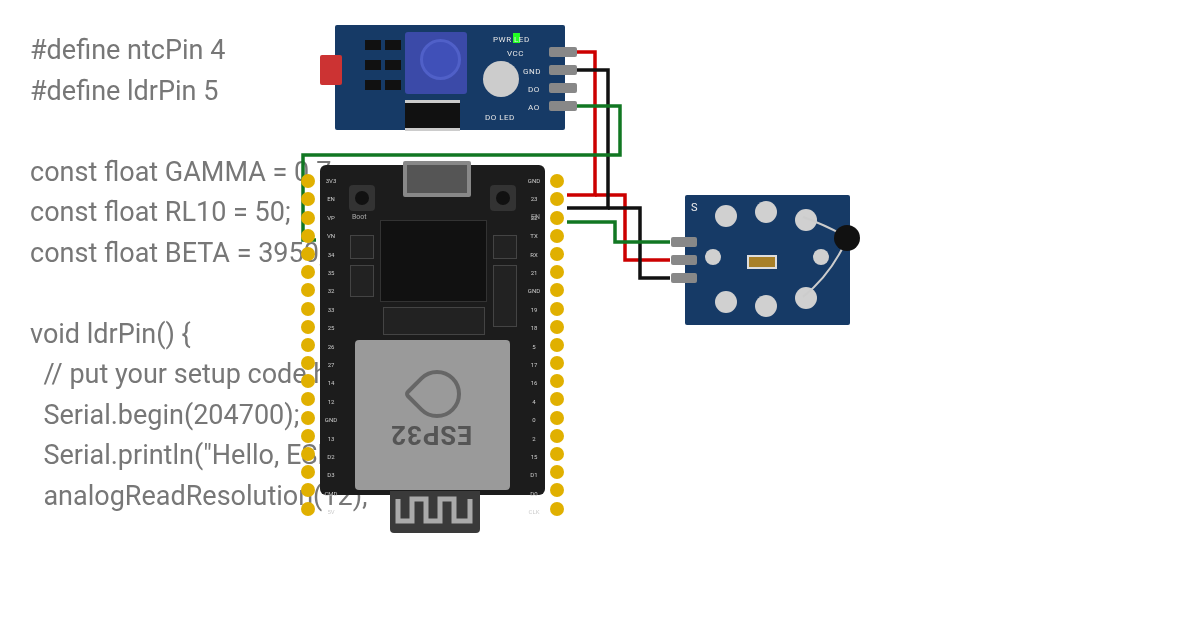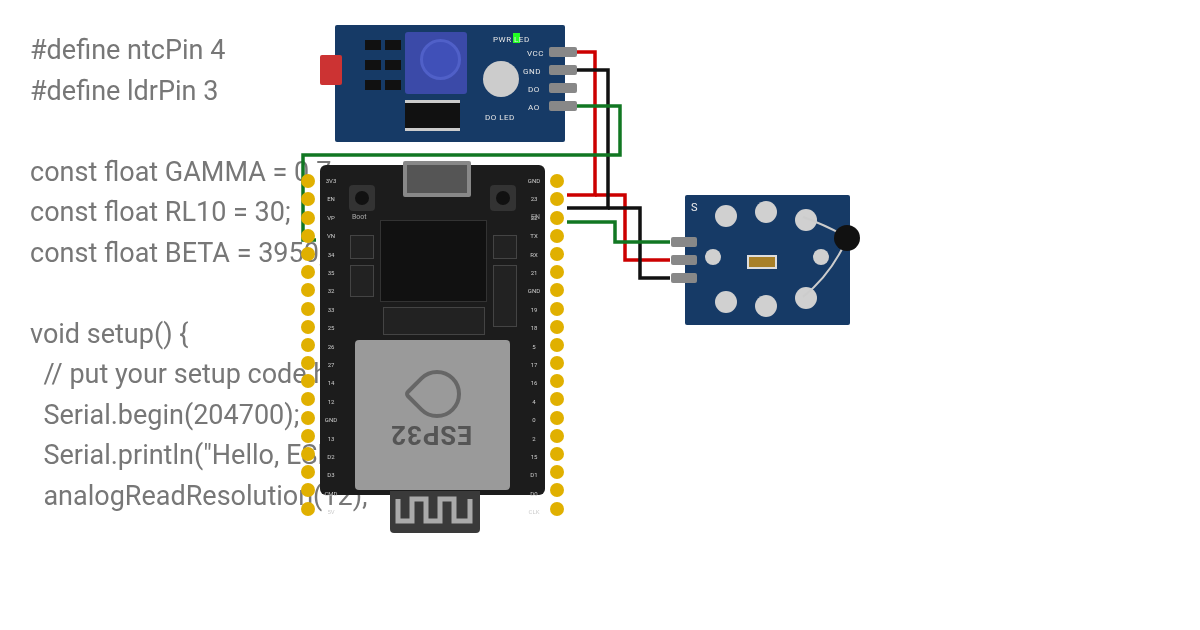--- a/index.html
+++ b/index.html
@@ -22,38 +22,38 @@
     white-space: pre;
     font-weight: 400;
     z-index: 1;
   }
   .wires { position:absolute; inset:0; z-index:2; }
   .ldr-module {
     position: absolute;
     left: 335px;
     top: 25px;
     width: 230px;
-    height: 117px;
+    height: 105px;
     background: #163a66;
     border-radius: 2px;
     z-index: 3;
   }
   .ldr-photo { position:absolute; left:-15px; top:30px; width:22px; height:30px; background:#c33; border-radius:2px;}
   .ldr-pot { position:absolute; left:70px; top:7px; width:62px; height:62px; background:#3b4aa8; border-radius:3px;}
   .ldr-pot-knob { position:absolute; left:85px; top:14px; width:35px; height:35px; background:#4050b8; border-radius:50%; border:3px solid #5060c8;}
   .ldr-smd { position:absolute; width:16px; height:10px; background:#111;}
   .ldr-smd.s1 { left:30px; top:15px;} .ldr-smd.s2 { left:30px; top:35px;}
   .ldr-smd.s3 { left:50px; top:15px;} .ldr-smd.s4 { left:50px; top:35px;}
   .ldr-smd.s5 { left:30px; top:55px;} .ldr-smd.s6 { left:50px; top:55px;}
   .ldr-ic { position:absolute; left:70px; top:75px; width:55px; height:25px; background:#111; border-top:3px solid #ccc; border-bottom:3px solid #ccc;}
   .ldr-cap { position:absolute; left:148px; top:36px; width:36px; height:36px; background:#ccc; border-radius:50%;}
   .ldr-lbl { position:absolute; color:#e6e6e6; font-size:8px; letter-spacing:0.5px;}
   .ldr-lbl.pwrled { left:158px; top:10px;}
   .ldr-lbl.doled { left:150px; top:88px;}
-  .ldr-lbl.vcc { left:172px; top:24px;margin-left:20px;}
+  .ldr-lbl.vcc { left:172px; top:24px;}
   .ldr-lbl.gnd { left:188px; top:42px;}
   .ldr-lbl.do  { left:193px; top:60px;}
   .ldr-lbl.ao  { left:193px; top:78px;}
   .ldr-led { position:absolute; left:178px; top:8px; width:7px; height:10px; background:#2f2;}
   .ldr-pin { position:absolute; width:28px; height:10px; background:#888; right:-12px; border-radius:2px;}
   .ntc-module {
     position: absolute;
     left: 685px;
     top: 195px;
     width: 165px;
@@ -91,27 +91,27 @@
   .shield { position:absolute; left:60px; top:175px; width:155px; height:150px; background:#9a9a9a; border-radius:4px;}
   .shield-logo { position:absolute; left:58px; top:30px; width:40px; height:40px; border:4px solid #666; border-radius:50% 50% 50% 10%; transform:rotate(45deg);}
   .shield-text { position:absolute; left:95px; top:255px; font-size:26px; color:#555; font-weight:700; transform:rotate(180deg); letter-spacing:1px;}
   .ant { position:absolute; left:95px; top:326px; width:90px; height:42px; background:#3a3a3a; border-radius:0 0 4px 4px;}
   .ant-trace { stroke:#aaa; stroke-width:5; fill:none;}
 </style>
 </head>
 <body>
 
 <div class="code-overlay"><span>#define ntcPin 4</span>
-<span>#define ldrPin 3</span>
+<span>#define ldrPin 5</span>
 <span></span>
 <span>const float GAMMA = 0.7;</span>
-<span>const float RL10 = 30;</span>
+<span>const float RL10 = 50;</span>
 <span>const float BETA = 3950;</span>
 <span></span>
-<span>void setup() {</span>
+<span>void ldrPin() {</span>
 <span>  // put your setup code here, to run once:</span>
 <span>  Serial.begin(204700);</span>
 <span>  Serial.println("Hello, ESP32!");</span>
 <span>  analogReadResolution(12);</span></div>
 
 <svg class="wires" width="1200" height="630">
 
   <path d="M 577 52 L 595 52 L 595 195 L 567 195" stroke="#cc0000" stroke-width="3.5" fill="none"></path>
   <path d="M 595 195 L 625 195 L 625 260 L 670 260" stroke="#cc0000" stroke-width="3.5" fill="none"></path>
 

